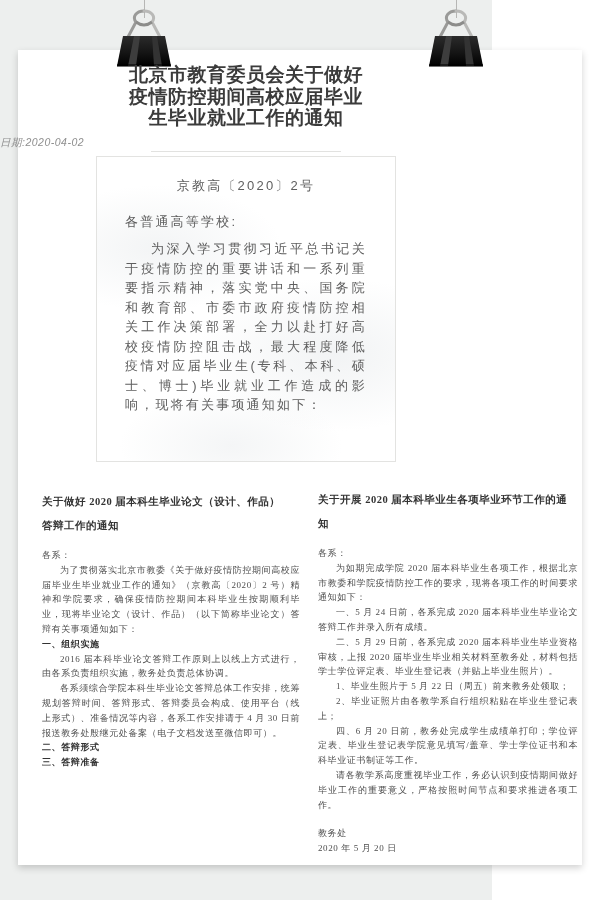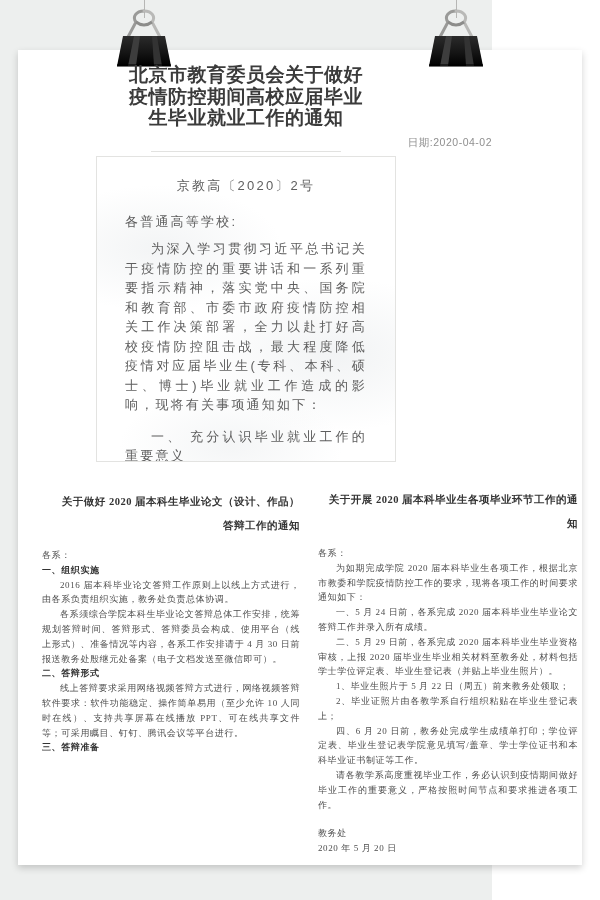--- a/index.html
+++ b/index.html
@@ -8,42 +8,42 @@
   .paper{position:absolute;left:18px;top:50px;width:564px;height:815px;background:#ffffff;
          box-shadow:0 3px 7px rgba(0,0,0,0.18);}
   .string{position:absolute;top:0;width:1px;height:18px;background:#b6b6b4;}
   .string.s1{left:144px;} .string.s2{left:456px;}
   .clip{position:absolute;top:8px;width:64px;height:62px;}
   .clip.c1{left:112px;} .clip.c2{left:424px;}
 
   .main-title{position:absolute;left:50%;transform:translateX(-50%);top:64px;width:252px;
     text-align:center;font-weight:bold;font-size:19px;line-height:21.5px;color:#3b3b3b;
     letter-spacing:0.5px;margin:0;}
-  .date-line{position:absolute;left:0;top:136px;width:100%;text-align:right;
-    font-size:10.5px;color:#8f8f8f;letter-spacing:0.5px;}
+  .date-line{position:absolute;left:0;top:136px;width:100%;text-align:left;
+    font-size:10.5px;color:#8f8f8f;letter-spacing:0.5px;font-style:italic;}
   .divider{position:absolute;left:50%;transform:translateX(-50%);top:151px;width:190px;height:1px;
     background:#e2e2e0;}
 
   .card{position:absolute;left:50%;transform:translateX(-50%);top:156px;width:300px;height:306px;
     box-sizing:border-box;border:1px solid #e3e3e1;padding:19px 28px 0 28px;overflow:hidden;
     background:
       radial-gradient(ellipse 180px 90px at 20% 30%, rgba(188,196,201,0.18), transparent 70%),
       radial-gradient(ellipse 200px 110px at 80% 65%, rgba(188,196,201,0.20), transparent 70%),
       radial-gradient(ellipse 160px 80px at 45% 95%, rgba(188,196,201,0.16), transparent 70%),
       #ffffff;}
   .card p{margin:0 0 12px 0;font-size:13px;line-height:19.5px;color:#5e5e5e;
     letter-spacing:2.2px;text-align:justify;}
   .card .docnum{text-align:center;text-indent:0;margin-bottom:16px;}
   .card .salute{text-indent:0;margin-bottom:8px;}
   .card .ind{text-indent:2em;}
 
   .doc{position:absolute;font-family:"Liberation Serif",serif;color:#4e4e4e;}
   .doc-left{left:42px;top:490px;width:258px;}
   .doc-right{left:318px;top:488px;width:260px;}
-  .doc h2{margin:0;font-size:10.5px;line-height:24px;text-align:right;color:#333333;
+  .doc h2{margin:0;font-size:10.5px;line-height:24px;text-align:left;color:#333333;
     font-weight:bold;letter-spacing:0.5px;}
   .doc p{margin:0;font-size:9px;line-height:14.8px;letter-spacing:0.6px;text-align:justify;}
   .doc p.salute{margin-top:10px;}
   .doc p.ind{text-indent:2em;}
   .doc p.head{font-weight:bold;color:#333333;}
   .doc p.sign{text-align:left;padding-right:34px;}
   .doc p.sign.first{margin-top:14px;}
 </style>
 </head>
 <body>
@@ -83,33 +83,32 @@
   </svg>
 
   <h1 class="main-title">北京市教育委员会关于做好疫情防控期间高校应届毕业生毕业就业工作的通知</h1>
   <div class="date-line">日期:2020-04-02</div>
   <div class="divider"></div>
 
   <div class="card">
     <p class="docnum">京教高〔2020〕2号</p>
     <p class="salute">各普通高等学校:</p>
     <p class="ind">为深入学习贯彻习近平总书记关于疫情防控的重要讲话和一系列重要指示精神，落实党中央、国务院和教育部、市委市政府疫情防控相关工作决策部署，全力以赴打好高校疫情防控阻击战，最大程度降低疫情对应届毕业生(专科、本科、硕士、博士)毕业就业工作造成的影响，现将有关事项通知如下：</p>
-    <p class="ind">一、 充分认识毕业就业工作的重要意义</p>
 
   </div>
 
   <div class="doc doc-left">
     <h2>关于做好 2020 届本科生毕业论文（设计、作品）</h2>
     <h2>答辩工作的通知</h2>
     <p class="salute">各系：</p>
+    <p class="ind">为了贯彻落实北京市教委《关于做好疫情防控期间高校应届毕业生毕业就业工作的通知》（京教高〔2020〕2 号）精神和学院要求，确保疫情防控期间本科毕业生按期顺利毕业，现将毕业论文（设计、作品）（以下简称毕业论文）答辩有关事项通知如下：</p>
     <p class="head">一、组织实施</p>
     <p class="ind">2016 届本科毕业论文答辩工作原则上以线上方式进行，由各系负责组织实施，教务处负责总体协调。</p>
     <p class="ind">各系须综合学院本科生毕业论文答辩总体工作安排，统筹规划答辩时间、答辩形式、答辩委员会构成、使用平台（线上形式）、准备情况等内容，各系工作安排请于 4 月 30 日前报送教务处殷继元处备案（电子文档发送至微信即可）。</p>
     <p class="head">二、答辩形式</p>
-    <p class="ind">线上答辩要求采用网络视频答辩方式进行，网络视频答辩软件要求：软件功能稳定、操作简单易用（至少允许 10 人同时在线）、支持共享屏幕在线播放 PPT、可在线共享文件等；可采用瞩目、钉钉、腾讯会议等平台进行。</p>
     <p class="head">三、答辩准备</p>
   </div>
 
   <div class="doc doc-right">
     <h2>关于开展 2020 届本科毕业生各项毕业环节工作的通知</h2>
     <p class="salute">各系：</p>
     <p class="ind">为如期完成学院 2020 届本科毕业生各项工作，根据北京市教委和学院疫情防控工作的要求，现将各项工作的时间要求通知如下：</p>
     <p class="ind">一、5 月 24 日前，各系完成 2020 届本科毕业生毕业论文答辩工作并录入所有成绩。</p>
     <p class="ind">二、5 月 29 日前，各系完成 2020 届本科毕业生毕业资格审核，上报 2020 届毕业生毕业相关材料至教务处，材料包括学士学位评定表、毕业生登记表（并贴上毕业生照片）。</p>
     <p class="ind">1、毕业生照片于 5 月 22 日（周五）前来教务处领取；</p>

